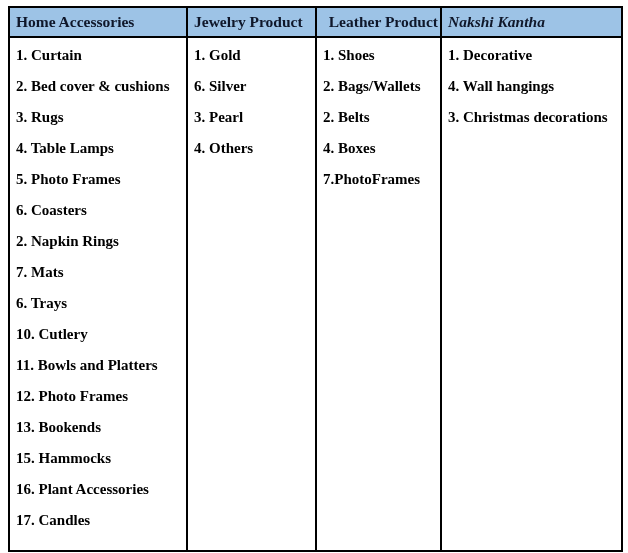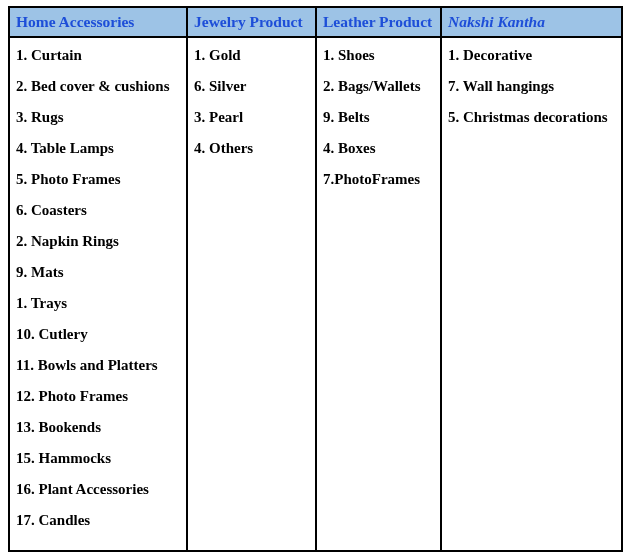--- a/index.html
+++ b/index.html
@@ -27,21 +27,21 @@
     vertical-align: top;
     overflow: hidden;
   }
   table.cat-table th {
     height: 28px;
     padding: 0 2px 0 6px;
     text-align: left;
     vertical-align: middle;
     font-weight: bold;
     font-size: 15.5px;
-    color: #1d4ed8;
+    color: #0f172a;
     white-space: nowrap;
   }
   table.cat-table td {
     padding: 8px 2px 4px 6px;
     height: 500px;
   }
   p.item {
     margin: 0 0 12px 0;
     line-height: 19px;
     font-weight: bold;
@@ -58,58 +58,58 @@
     <colgroup>
       <col style="width:178px">
       <col style="width:129px">
       <col style="width:125px">
       <col style="width:181px">
     </colgroup>
     <thead>
       <tr>
         <th class="hdr" style="background: rgb(157, 195, 230);">Home Accessories</th>
         <th class="hdr" style="background: rgb(157, 195, 230);">Jewelry Product</th>
-        <th class="hdr" style="background: rgb(157, 195, 230);">Leather Product</th>
+        <th class="hdr" style="background: rgb(157, 195, 230); text-align: right;">Leather Product</th>
         <th class="hdr" style="background: rgb(157, 195, 230); font-style: italic;">Nakshi Kantha</th>
       </tr>
     </thead>
     <tbody>
       <tr>
         <td>
             <p class="item">1. Curtain</p>
             <p class="item">2. Bed cover &amp; cushions</p>
             <p class="item">3. Rugs</p>
             <p class="item">4. Table Lamps</p>
             <p class="item">5. Photo Frames</p>
             <p class="item">6. Coasters</p>
             <p class="item">2. Napkin Rings</p>
-            <p class="item">9. Mats</p>
-            <p class="item">1. Trays</p>
+            <p class="item">7. Mats</p>
+            <p class="item">6. Trays</p>
             <p class="item">10. Cutlery</p>
             <p class="item">11. Bowls and Platters</p>
             <p class="item">12. Photo Frames</p>
             <p class="item">13. Bookends</p>
             <p class="item">15. Hammocks</p>
             <p class="item">16. Plant Accessories</p>
             <p class="item">17. Candles</p>
           </td>
         <td>
             <p class="item">1. Gold</p>
             <p class="item">6. Silver</p>
             <p class="item">3. Pearl</p>
             <p class="item">4. Others</p>
           </td>
         <td>
             <p class="item">1. Shoes</p>
             <p class="item">2. Bags/Wallets</p>
-            <p class="item">9. Belts</p>
+            <p class="item">2. Belts</p>
             <p class="item">4. Boxes</p>
             <p class="item">7.PhotoFrames</p>
           </td>
         <td>
             <p class="item">1. Decorative</p>
-            <p class="item">7. Wall hangings</p>
-            <p class="item">5. Christmas decorations</p>
+            <p class="item">4. Wall hangings</p>
+            <p class="item">3. Christmas decorations</p>
           </td>
       </tr>
     </tbody>
   </table>
 </div>
 
 </body></html>

